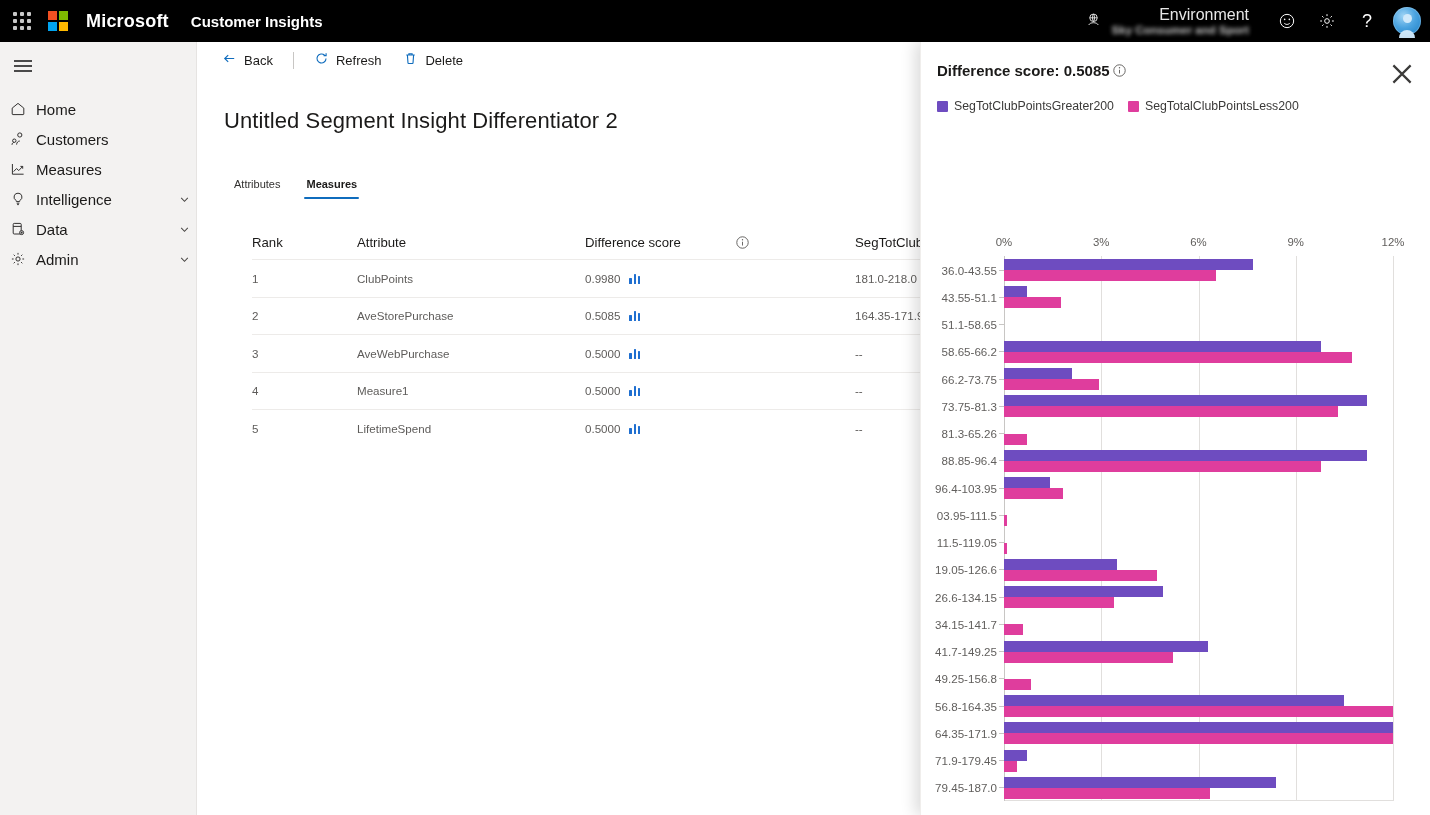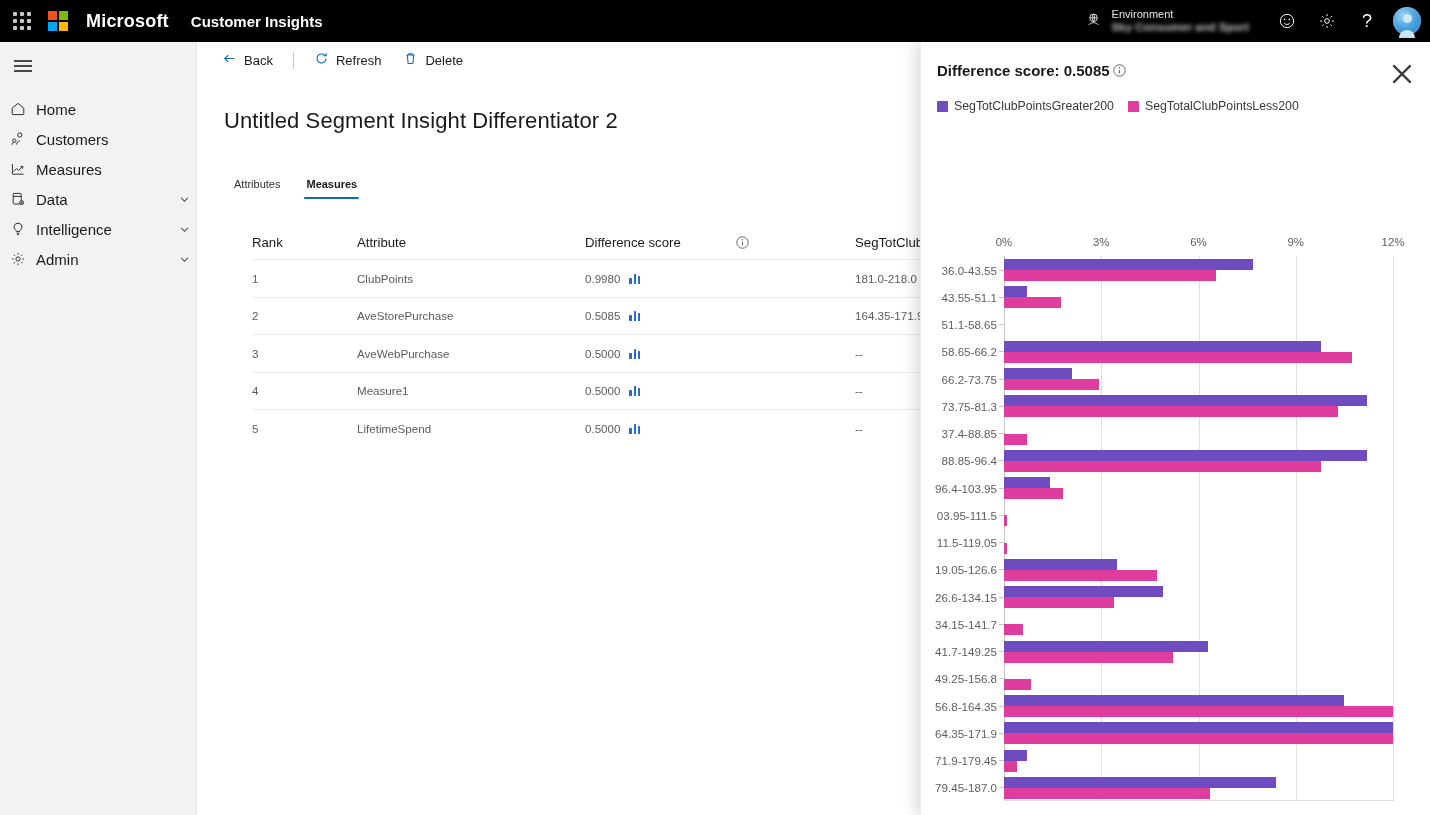--- a/index.html
+++ b/index.html
@@ -28,21 +28,21 @@
   .ms-squares i:nth-child(1){ background:#f25022; }
   .ms-squares i:nth-child(2){ background:#7fba00; }
   .ms-squares i:nth-child(3){ background:#00a4ef; }
   .ms-squares i:nth-child(4){ background:#ffb900; }
   .ms-word { color:#ffffff; font-size:18px; font-weight:600; letter-spacing:.2px; }
   .app-name { color:#ffffff; font-size:15px; font-weight:700; margin-left:22px; cursor:pointer; }
   .topbar-right { margin-left:auto; display:flex; align-items:center; height:42px; }
   .env-block { display:flex; align-items:center; gap:10px; margin-right:18px; }
   .env-icon { color:#e8e8e8; font-size:15px; }
   .env-text { display:flex; flex-direction:column; line-height:1.12; }
-  .env-label { color:#e6e6e6; font-size:11px; }
+  .env-label { color:#e6e6e6; font-size:16px;text-align:right; }
   .env-value {
     color:#e6e6e6; font-size:11.5px; font-weight:600;
     filter: blur(2.2px); opacity:.85; white-space:nowrap;
   }
   .tb-icon {
     width:40px; height:42px; display:flex; align-items:center; justify-content:center;
     color:#ffffff; font-size:17px; cursor:pointer;
   }
   .avatar {
     width:28px; height:28px; border-radius:50%; margin:0 9px 0 6px;
@@ -255,42 +255,42 @@
               <path d="M3.6 10.6 6.6 7.5l2.1 2.1 4-4.2"></path>
               <path d="M12.7 5.4h-2.3M12.7 5.4v2.3"></path>
           </svg>
         </span>
         <span class="nav-label">Measures</span>
       </div>
 
       <div class="navitem">
         <span class="nav-ico">
           <svg viewBox="0 0 16 16" fill="none" stroke="#323130" stroke-width="1">
+            <path d="M8 2.2A3.8 3.8 0 0 0 5.8 9.2c.4.4.6.9.6 1.4h3.2c0-.5.2-1 .6-1.4A3.8 3.8 0 0 0 8 2.2z"></path>
+            <path d="M6.7 12.2h2.6M7.1 13.6h1.8"></path>
+          </svg>
+        </span>
+        <span class="nav-label">Intelligence</span>
+        <span class="nav-chev">
+          <svg viewBox="0 0 12 12" fill="none" stroke="#484644" stroke-width="1.1">
+              <path d="M2.4 4.3 6 7.9l3.6-3.6"></path>
+            </svg>
+        </span>
+      </div>
+
+      <div class="navitem">
+        <span class="nav-ico">
+          <svg viewBox="0 0 16 16" fill="none" stroke="#323130" stroke-width="1">
             <rect x="3.2" y="2.4" width="8" height="10.6" rx="1"></rect>
             <path d="M3.2 5.4h8"></path>
               <circle cx="11.6" cy="11.6" r="2" fill="#f3f2f1"></circle>
               <path d="M11.6 10.6v2M10.6 11.6h2"></path>
           </svg>
         </span>
         <span class="nav-label">Data</span>
-        <span class="nav-chev">
-          <svg viewBox="0 0 12 12" fill="none" stroke="#484644" stroke-width="1.1">
-              <path d="M2.4 4.3 6 7.9l3.6-3.6"></path>
-            </svg>
-        </span>
-      </div>
-
-      <div class="navitem">
-        <span class="nav-ico">
-          <svg viewBox="0 0 16 16" fill="none" stroke="#323130" stroke-width="1">
-            <path d="M8 2.2A3.8 3.8 0 0 0 5.8 9.2c.4.4.6.9.6 1.4h3.2c0-.5.2-1 .6-1.4A3.8 3.8 0 0 0 8 2.2z"></path>
-            <path d="M6.7 12.2h2.6M7.1 13.6h1.8"></path>
-          </svg>
-        </span>
-        <span class="nav-label">Intelligence</span>
         <span class="nav-chev">
           <svg viewBox="0 0 12 12" fill="none" stroke="#484644" stroke-width="1.1">
               <path d="M2.4 4.3 6 7.9l3.6-3.6"></path>
             </svg>
         </span>
       </div>
 
       <div class="navitem">
         <span class="nav-ico">
           <svg viewBox="0 0 16 16" fill="none" stroke="#323130" stroke-width="1">
@@ -500,21 +500,21 @@
             <div class="bar k" title="SegTotalClubPointsLess200 58.65-66.2: 10.73%" style="left: 0px; width: 347.831px; top: 95.875px; background: rgb(223, 61, 157);"></div>
             <div class="tickmark" style="top: 122.625px;"></div>
             <div class="rowlbl" style="top: 122.625px;">66.2-73.75</div>
             <div class="bar p" title="SegTotClubPointsGreater200 66.2-73.75: 2.1%" style="left: 0px; width: 68.075px; top: 112.125px; background: rgb(110, 76, 192);"></div>
             <div class="bar k" title="SegTotalClubPointsLess200 66.2-73.75: 2.92%" style="left: 0px; width: 94.6567px; top: 123.125px; background: rgb(223, 61, 157);"></div>
             <div class="tickmark" style="top: 149.875px;"></div>
             <div class="rowlbl" style="top: 149.875px;">73.75-81.3</div>
             <div class="bar p" title="SegTotClubPointsGreater200 73.75-81.3: 11.19%" style="left: 0px; width: 362.743px; top: 139.375px; background: rgb(110, 76, 192);"></div>
             <div class="bar k" title="SegTotalClubPointsLess200 73.75-81.3: 10.29%" style="left: 0px; width: 333.567px; top: 150.375px; background: rgb(223, 61, 157);"></div>
             <div class="tickmark" style="top: 177.125px;"></div>
-            <div class="rowlbl" style="top: 177.125px;">37.4-88.85</div>
+            <div class="rowlbl" style="top: 177.125px;">81.3-65.26</div>
             <div class="bar k" title="SegTotalClubPointsLess200 81.3-88.85: 0.72%" style="left: 0px; width: 23.34px; top: 177.625px; background: rgb(223, 61, 157);"></div>
             <div class="tickmark" style="top: 204.375px;"></div>
             <div class="rowlbl" style="top: 204.375px;">88.85-96.4</div>
             <div class="bar p" title="SegTotClubPointsGreater200 88.85-96.4: 11.19%" style="left: 0px; width: 362.743px; top: 193.875px; background: rgb(110, 76, 192);"></div>
             <div class="bar k" title="SegTotalClubPointsLess200 88.85-96.4: 9.79%" style="left: 0px; width: 317.359px; top: 204.875px; background: rgb(223, 61, 157);"></div>
             <div class="tickmark" style="top: 231.625px;"></div>
             <div class="rowlbl" style="top: 231.625px;">96.4-103.95</div>
             <div class="bar p" title="SegTotClubPointsGreater200 96.4-103.95: 1.41%" style="left: 0px; width: 45.7075px; top: 221.125px; background: rgb(110, 76, 192);"></div>
             <div class="bar k" title="SegTotalClubPointsLess200 96.4-103.95: 1.82%" style="left: 0px; width: 58.9983px; top: 232.125px; background: rgb(223, 61, 157);"></div>
             <div class="tickmark" style="top: 258.875px;"></div>

